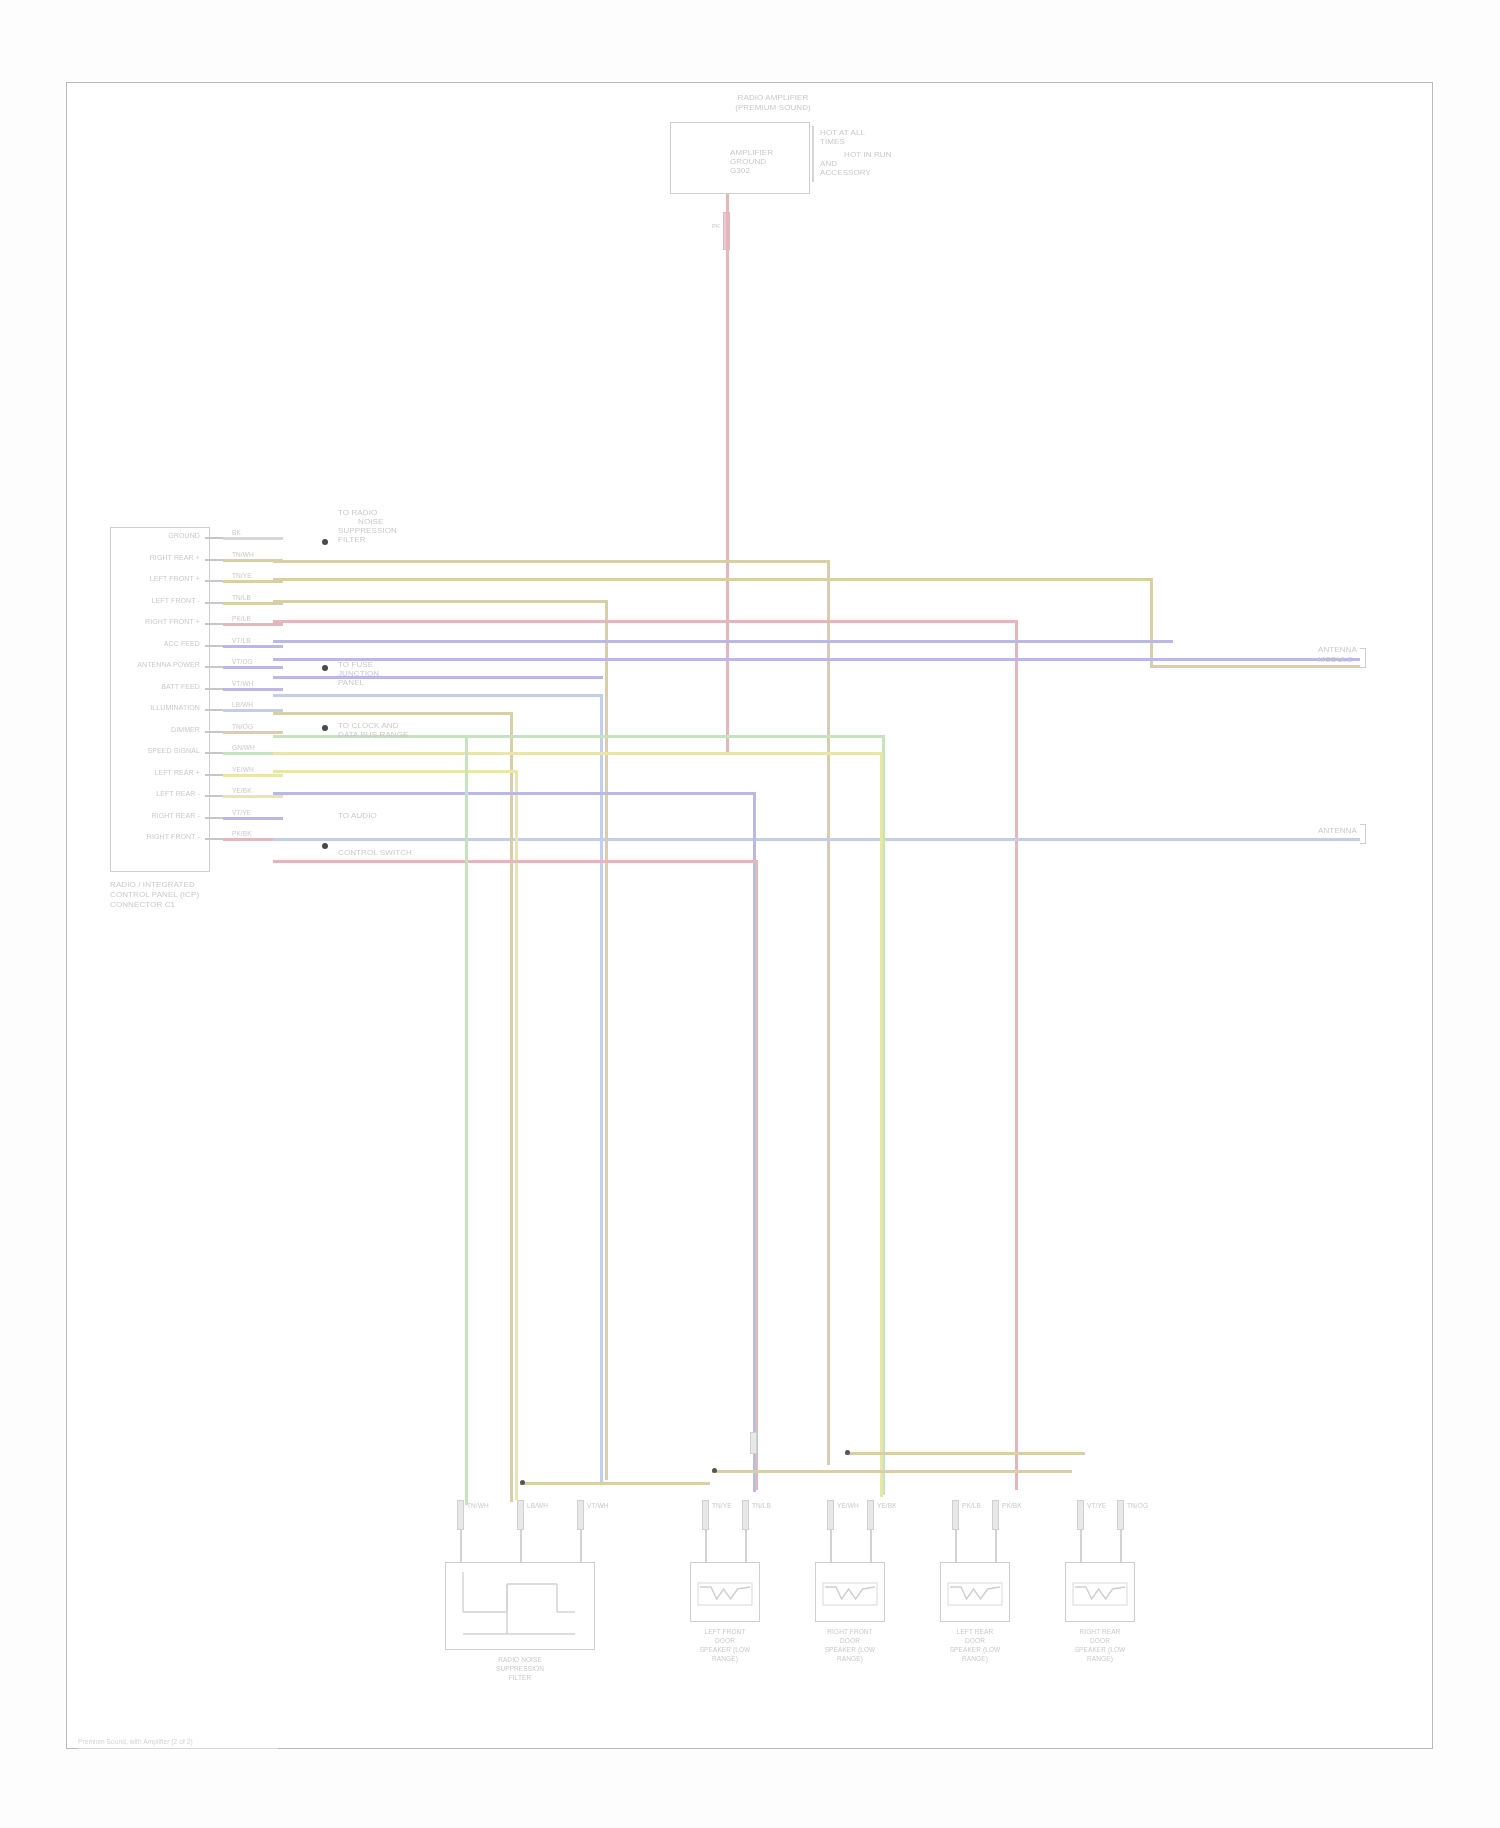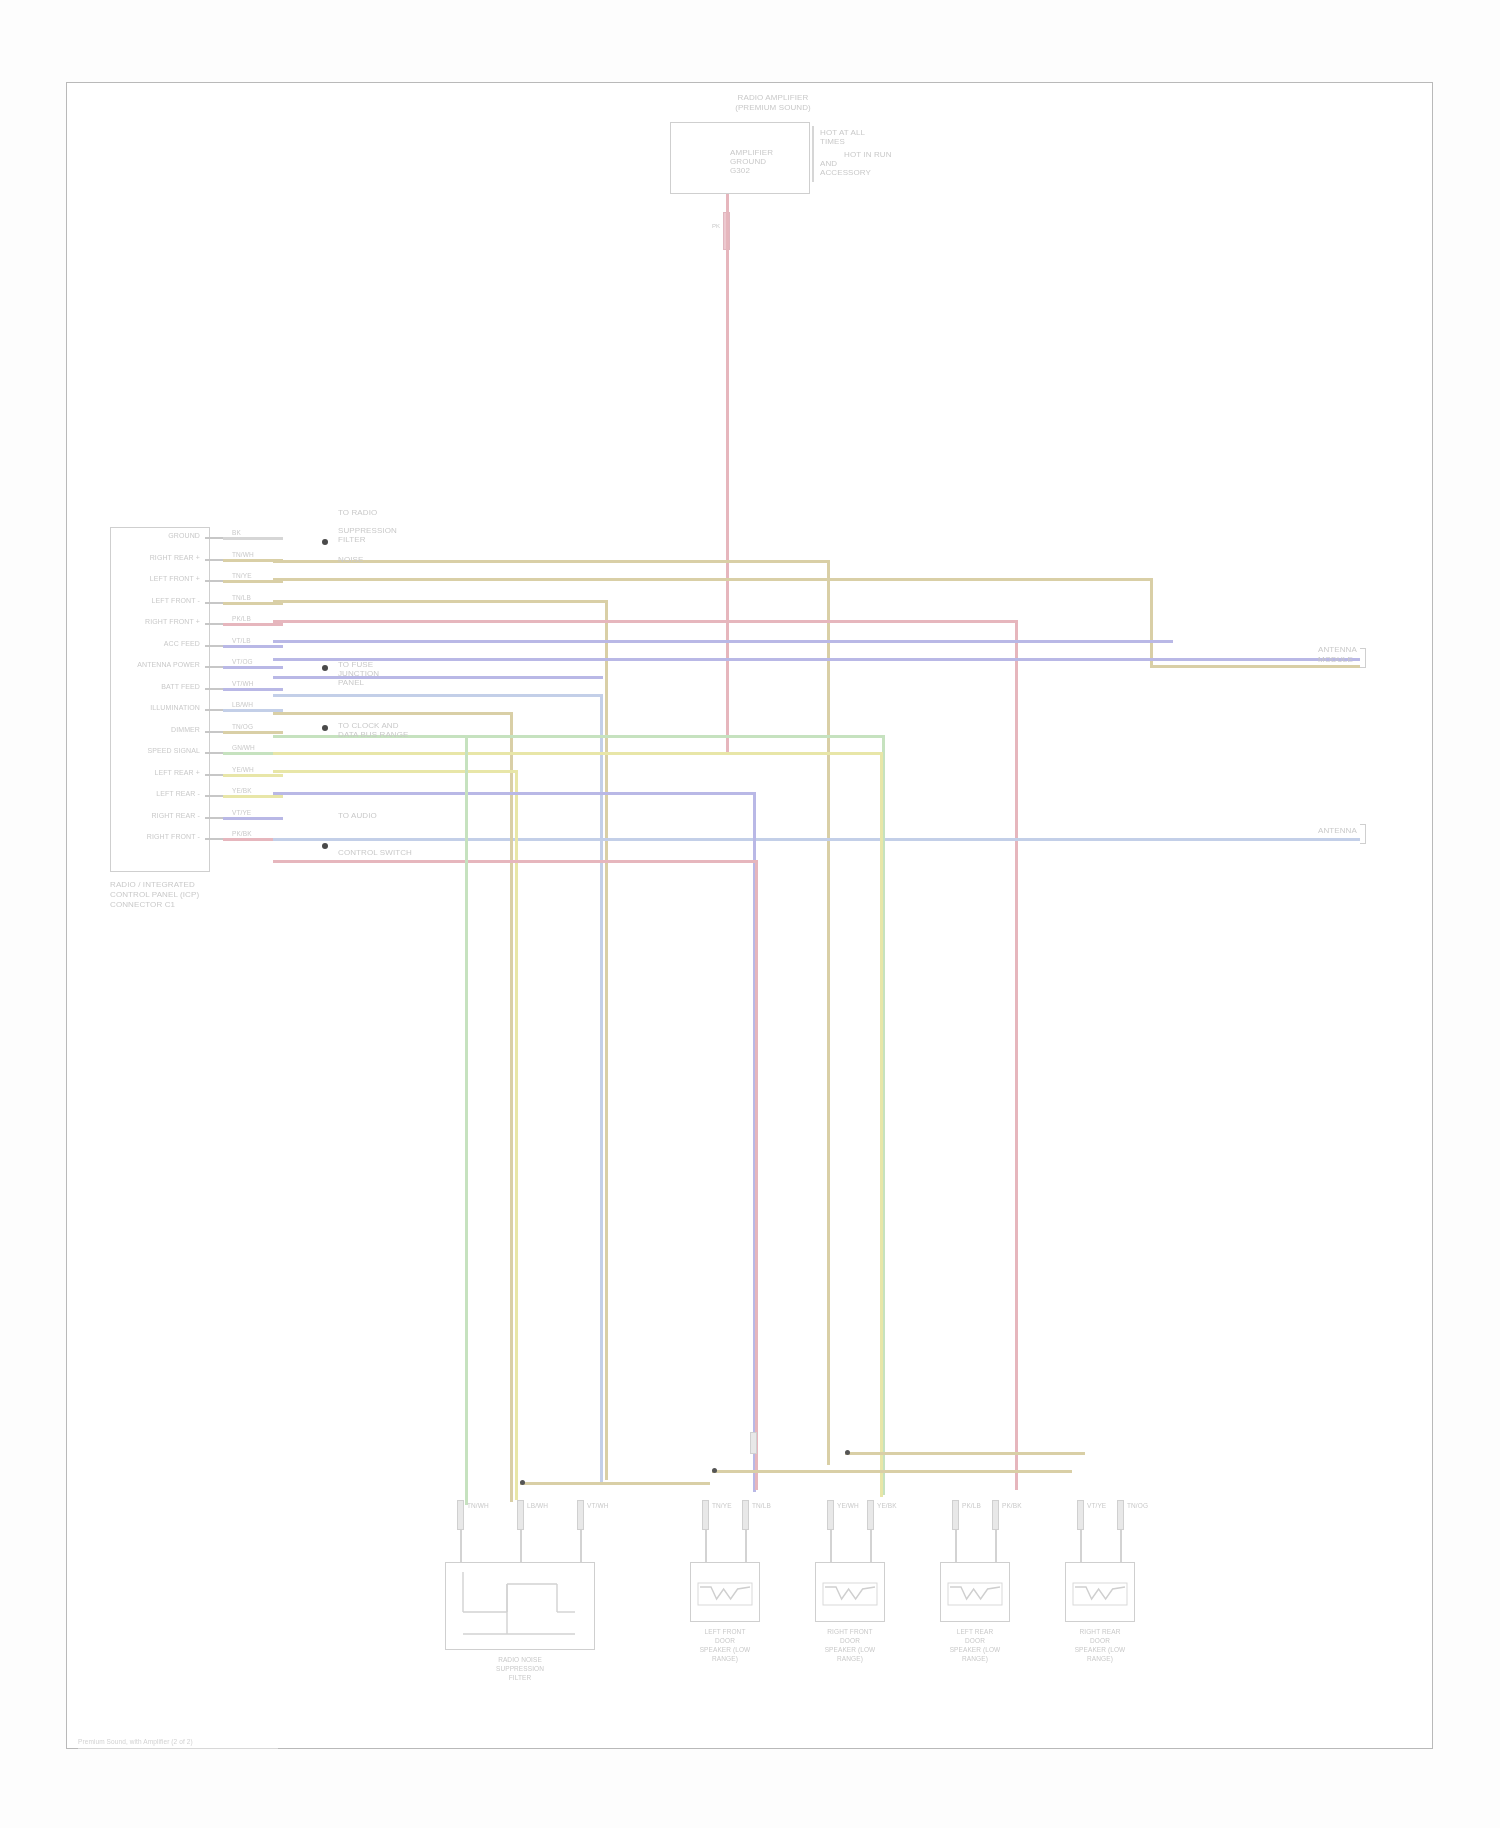--- a/index.html
+++ b/index.html
@@ -179,21 +179,21 @@
       <div class="w" style="left: 520px; top: 1482px; width: 190px; height: 3px; background: rgb(217, 207, 166);"></div>
       <div class="w" style="left: 845px; top: 1452px; width: 240px; height: 3px; background: rgb(217, 207, 166);"></div>
       <div class="dot sm" style="left: 520px; top: 1480px;"></div>
       <div class="dot sm" style="left: 712px; top: 1468px;"></div>
       <div class="dot sm" style="left: 845px; top: 1450px;"></div>
       <div class="term" style="left: 750px; top: 1432px; height: 22px;"></div>
     </div>
 
   <div class="dot" style="left:322px;top:539px;"></div>
   <div class="tx" style="left:338px;top:508px;">TO RADIO</div>
-  <div class="tx" style="left:338px;top:517px;margin-top:38px;">NOISE</div>
+  <div class="tx" style="left:358px;top:517px;">NOISE</div>
   <div class="tx" style="left:338px;top:526px;">SUPPRESSION</div>
   <div class="tx" style="left:338px;top:535px;">FILTER</div>
 
   <div class="dot" style="left:322px;top:665px;"></div>
   <div class="tx" style="left:338px;top:660px;">TO FUSE</div>
   <div class="tx" style="left:338px;top:669px;">JUNCTION</div>
   <div class="tx" style="left:338px;top:678px;">PANEL</div>
 
   <div class="dot" style="left:322px;top:725px;"></div>
   <div class="tx" style="left:338px;top:721px;">TO CLOCK AND</div>

